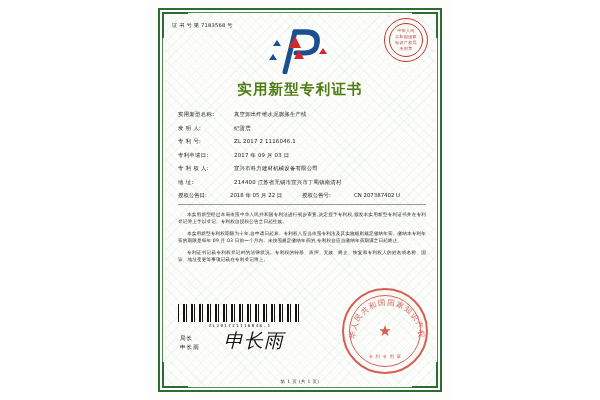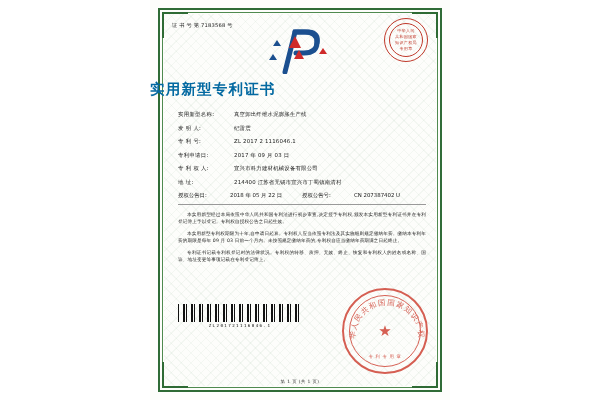--- a/index.html
+++ b/index.html
@@ -113,23 +113,24 @@
     transform: translateX(-50%);
     width: 70px;
     height: 48px;
   }
 
   
   .main-title {
     position: absolute;
     left: 0; right: 0;
     top: 80px;
+    text-align: center;
     font-size: 14.5px;
     font-weight: bold;
-    color: #0369a1;
+    color: #4d7c0f;
     letter-spacing: 1.2px;
     font-family: Liberation Mono, monospace;
   }
 
   
   .fields {
     position: absolute;
     left: 28px;
     right: 24px;
     top: 110px;
@@ -386,20 +387,25 @@
       <div class="para">本实用新型经过本局依照中华人民共和国专利法进行初步审查,决定授予专利权,颁发本实用新型专利证书并在专利登记簿上予以登记。专利权自授权公告之日起生效。</div>
       <div class="para">本实用新型专利权期限为十年,自申请日起算。专利权人应当依照专利法及其实施细则规定缴纳年费。缴纳本专利年费的期限是每年 09 月 03 日前一个月内。未按照规定缴纳年费的,专利权自应当缴纳年费期满之日起终止。</div>
       <div class="para">专利证书记载专利权登记时的法律状况。专利权的转移、质押、无效、终止、恢复和专利权人的姓名或名称、国籍、地址变更等事项记载在专利登记簿上。</div>
     </div>
 
     <div class="barcode">
       <div class="bars"></div>
       <div class="code">ZL201721116046.1</div>
     </div>
 
+    <div class="sign-area">
+      <div class="sign-label">局长</div><br>
+      <div class="sign-label">申长雨</div>
+      <div class="sign-script">申长雨</div>
+    </div>
 
     <div class="big-seal">
       <div class="ring2"></div>
       <div class="star">★</div>
       <svg class="arc-text" viewBox="0 0 86 86" xmlns="http://www.w3.org/2000/svg">
         <defs>
           <path id="sealArc" d="M 11,47 A 32,32 0 0 1 75,47" fill="none"></path>
         </defs>
         <text font-size="7.5" fill="#cf4436" letter-spacing="1.2" font-family="DejaVu Sans, sans-serif">
           <textPath href="#sealArc" startOffset="50%" text-anchor="middle">中华人民共和国国家知识产权局</textPath>

